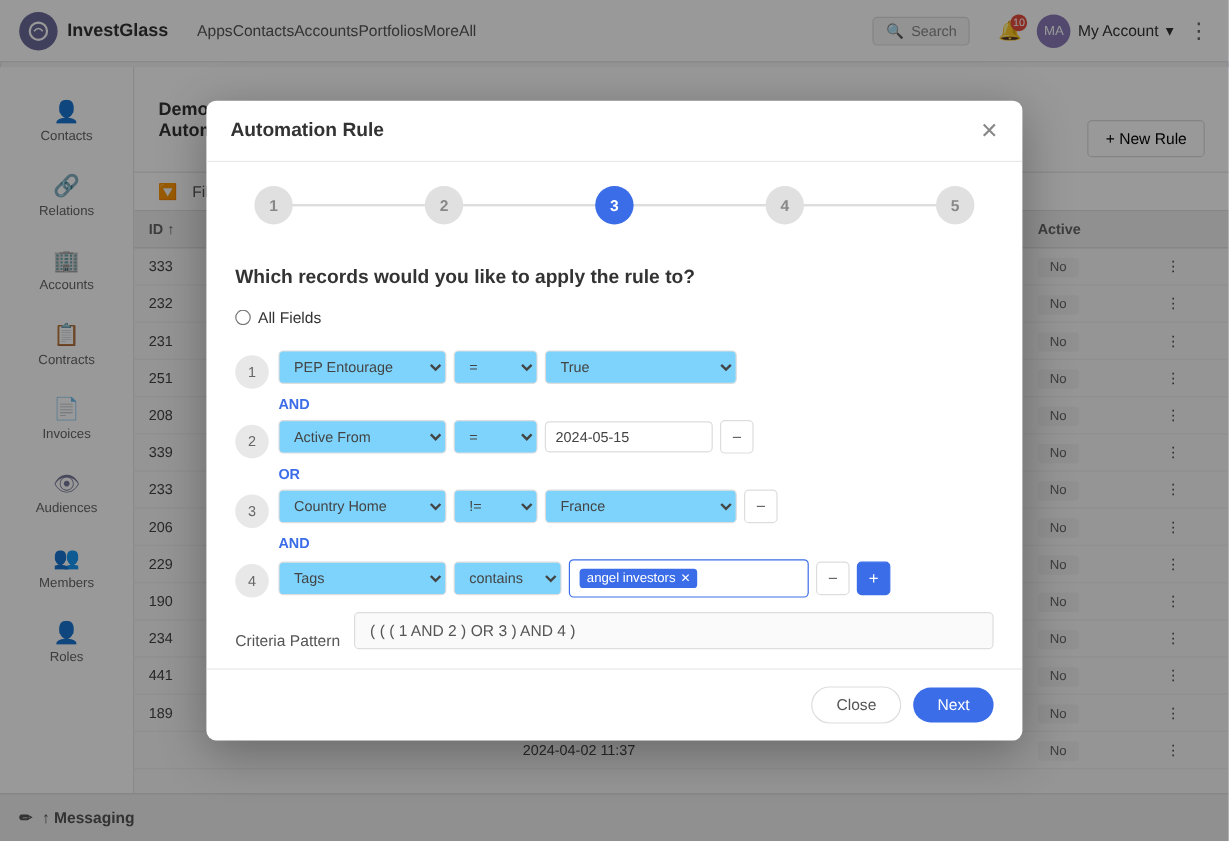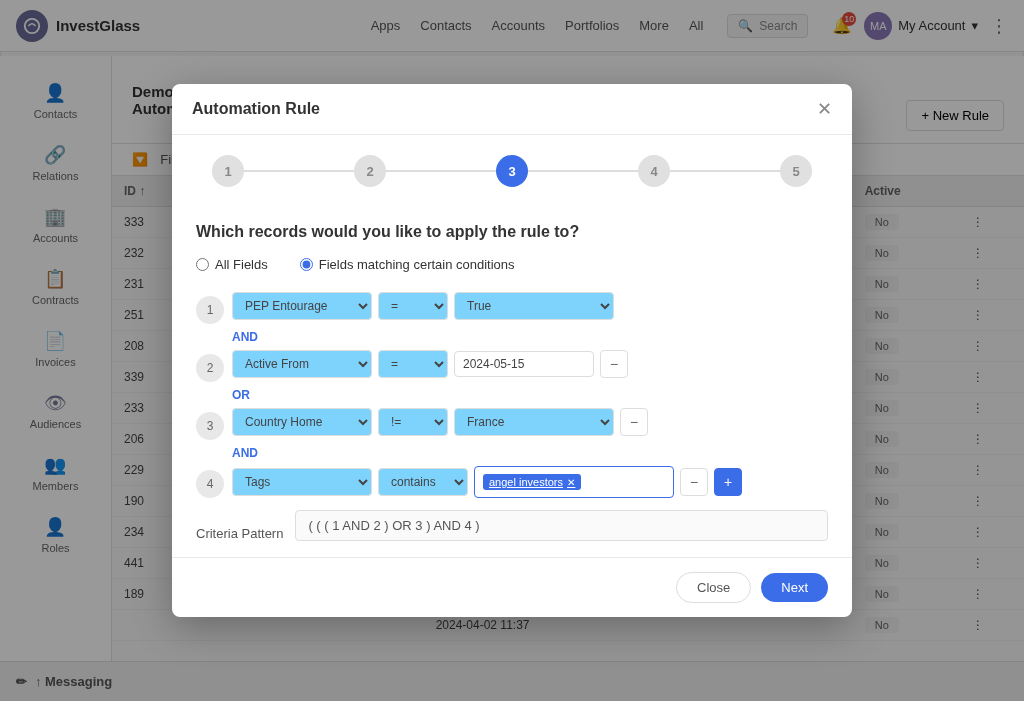--- a/index.html
+++ b/index.html
@@ -49,23 +49,22 @@
       border-radius: 50%;
       display: flex;
       align-items: center;
       justify-content: center;
       color: white;
       font-size: 14px;
     }
 
     .nav-items {
       display: flex;
-      gap: 20px;
       flex: 1;
-      justify-content: flex-end;
+      justify-content: flex-start;
     }
 
     .nav-item {
       font-size: 13px;
       color: #555;
       cursor: pointer;
     }
 
     .search-bar {
       display: flex;
@@ -427,21 +426,20 @@
 
     .tag-chip {
       background: #3b6de8;
       color: white;
       border-radius: 3px;
       padding: 2px 6px;
       font-size: 11px;
       display: flex;
       align-items: center;
       gap: 4px;
-      text-decoration: underline;
     }
 
     .remove-tag {
       cursor: pointer;
       font-size: 10px;
     }
 
     .btn-icon {
       width: 28px;
       height: 28px;
@@ -780,24 +778,20 @@
     </div>
 
     <div class="modal-body">
       <div class="question-text">Which records would you like to apply the rule to?</div>
 
       <div class="radio-group">
         <label class="radio-option">
           <input type="radio" name="filter" style="">
           <span>All Fields</span>
         </label>
-        <label class="radio-option">
-          <input type="radio" name="filter" checked="" style="">
-          <span>Fields matching certain conditions</span>
-        </label>
       </div>
 
       <div class="condition-row">
         <div class="condition-number">1</div>
         <div class="condition-fields">
           <select class="cond-select cond-select-wide">
             <option>PEP Entourage</option>
           </select>
           <select class="cond-select cond-select-op">
             <option>=</option>

